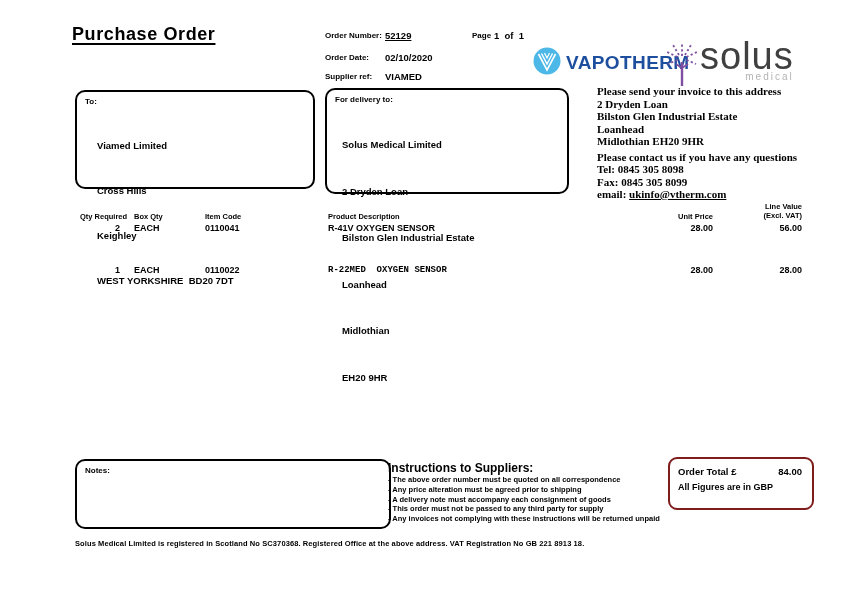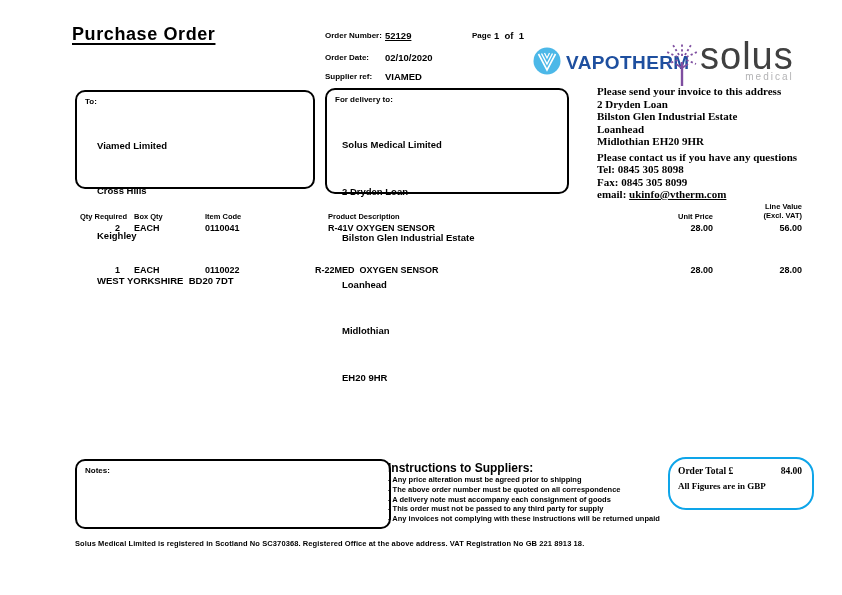--- a/index.html
+++ b/index.html
@@ -39,21 +39,21 @@
   .invoice-col .gap { margin-top:3px; }
 
   
   .th { font-size:7.5px; font-weight:bold; }
   .td { font-size:9px; font-weight:bold; white-space:pre; }
   .ra { text-align:right; }
 
   
   .instr-head { font-size:12px; font-weight:bold; }
   .instr-item { font-size:7.5px; font-weight:bold; line-height:9.8px; }
-  .total-box { border:2px solid #0ea5e9; border-radius:18px;font-family:Liberation Serif, serif; }
+  .total-box { border:2px solid #7f1d1d; border-radius:9px; }
   .total-row { display:flex; justify-content:space-between; padding:7px 10px 0 8px; font-size:9.5px; font-weight:bold; }
   .total-note { padding:5px 10px 0 8px; font-size:9px; font-weight:bold; }
 
   .footer-text { left:75px; top:539px; font-size:7.5px; font-weight:bold; letter-spacing:0.1px; }
 </style>
 </head>
 <body>
 
 <div class="page">
 
@@ -160,33 +160,33 @@
     <div class="abs td" style="left:205px; top:223px;">0110041</div>
     <div class="abs td" style="left:328px; top:223px;">R-41V OXYGEN SENSOR</div>
     <div class="abs td ra" style="left:655px; top:223px; width:58px;">28.00</div>
     <div class="abs td ra" style="left:736px; top:223px; width:66px;">56.00</div>
   </div>
 
   <div>
     <div class="abs td ra" style="left:80px; top:265px; width:40px;">1</div>
     <div class="abs td" style="left:134px; top:265px;">EACH</div>
     <div class="abs td" style="left:205px; top:265px;">0110022</div>
-    <div class="abs td" style="left:315px; top:265px;">R-22MED  OXYGEN SENSOR</div>
+    <div class="abs td" style="left:328px; top:265px;font-family:Liberation Mono, monospace;">R-22MED  OXYGEN SENSOR</div>
     <div class="abs td ra" style="left:655px; top:265px; width:58px;">28.00</div>
     <div class="abs td ra" style="left:736px; top:265px; width:66px;">28.00</div>
   </div>
 
   <div class="abs addr-box" style="left:75px; top:459px; width:312px; height:66px;">
     <div class="box-label">Notes:</div>
   </div>
 
   <div class="abs" style="left:388px; top:461px; width:292px;">
     <div class="instr-head">Instructions to Suppliers:</div>
+    <div class="instr-item">- The above order number must be quoted on all correspondence</div>
     <div class="instr-item">- Any price alteration must be agreed prior to shipping</div>
-    <div class="instr-item">- The above order number must be quoted on all correspondence</div>
     <div class="instr-item">- A delivery note must accompany each consignment of goods</div>
     <div class="instr-item">- This order must not be passed to any third party for supply</div>
     <div class="instr-item">- Any invoices not complying with these instructions will be returned unpaid</div>
   </div>
 
   <div class="abs total-box" style="left:668px; top:457px; width:142px; height:49px;">
     <div class="total-row">
       <span>Order Total £</span>
       <span>84.00</span>
     </div>

